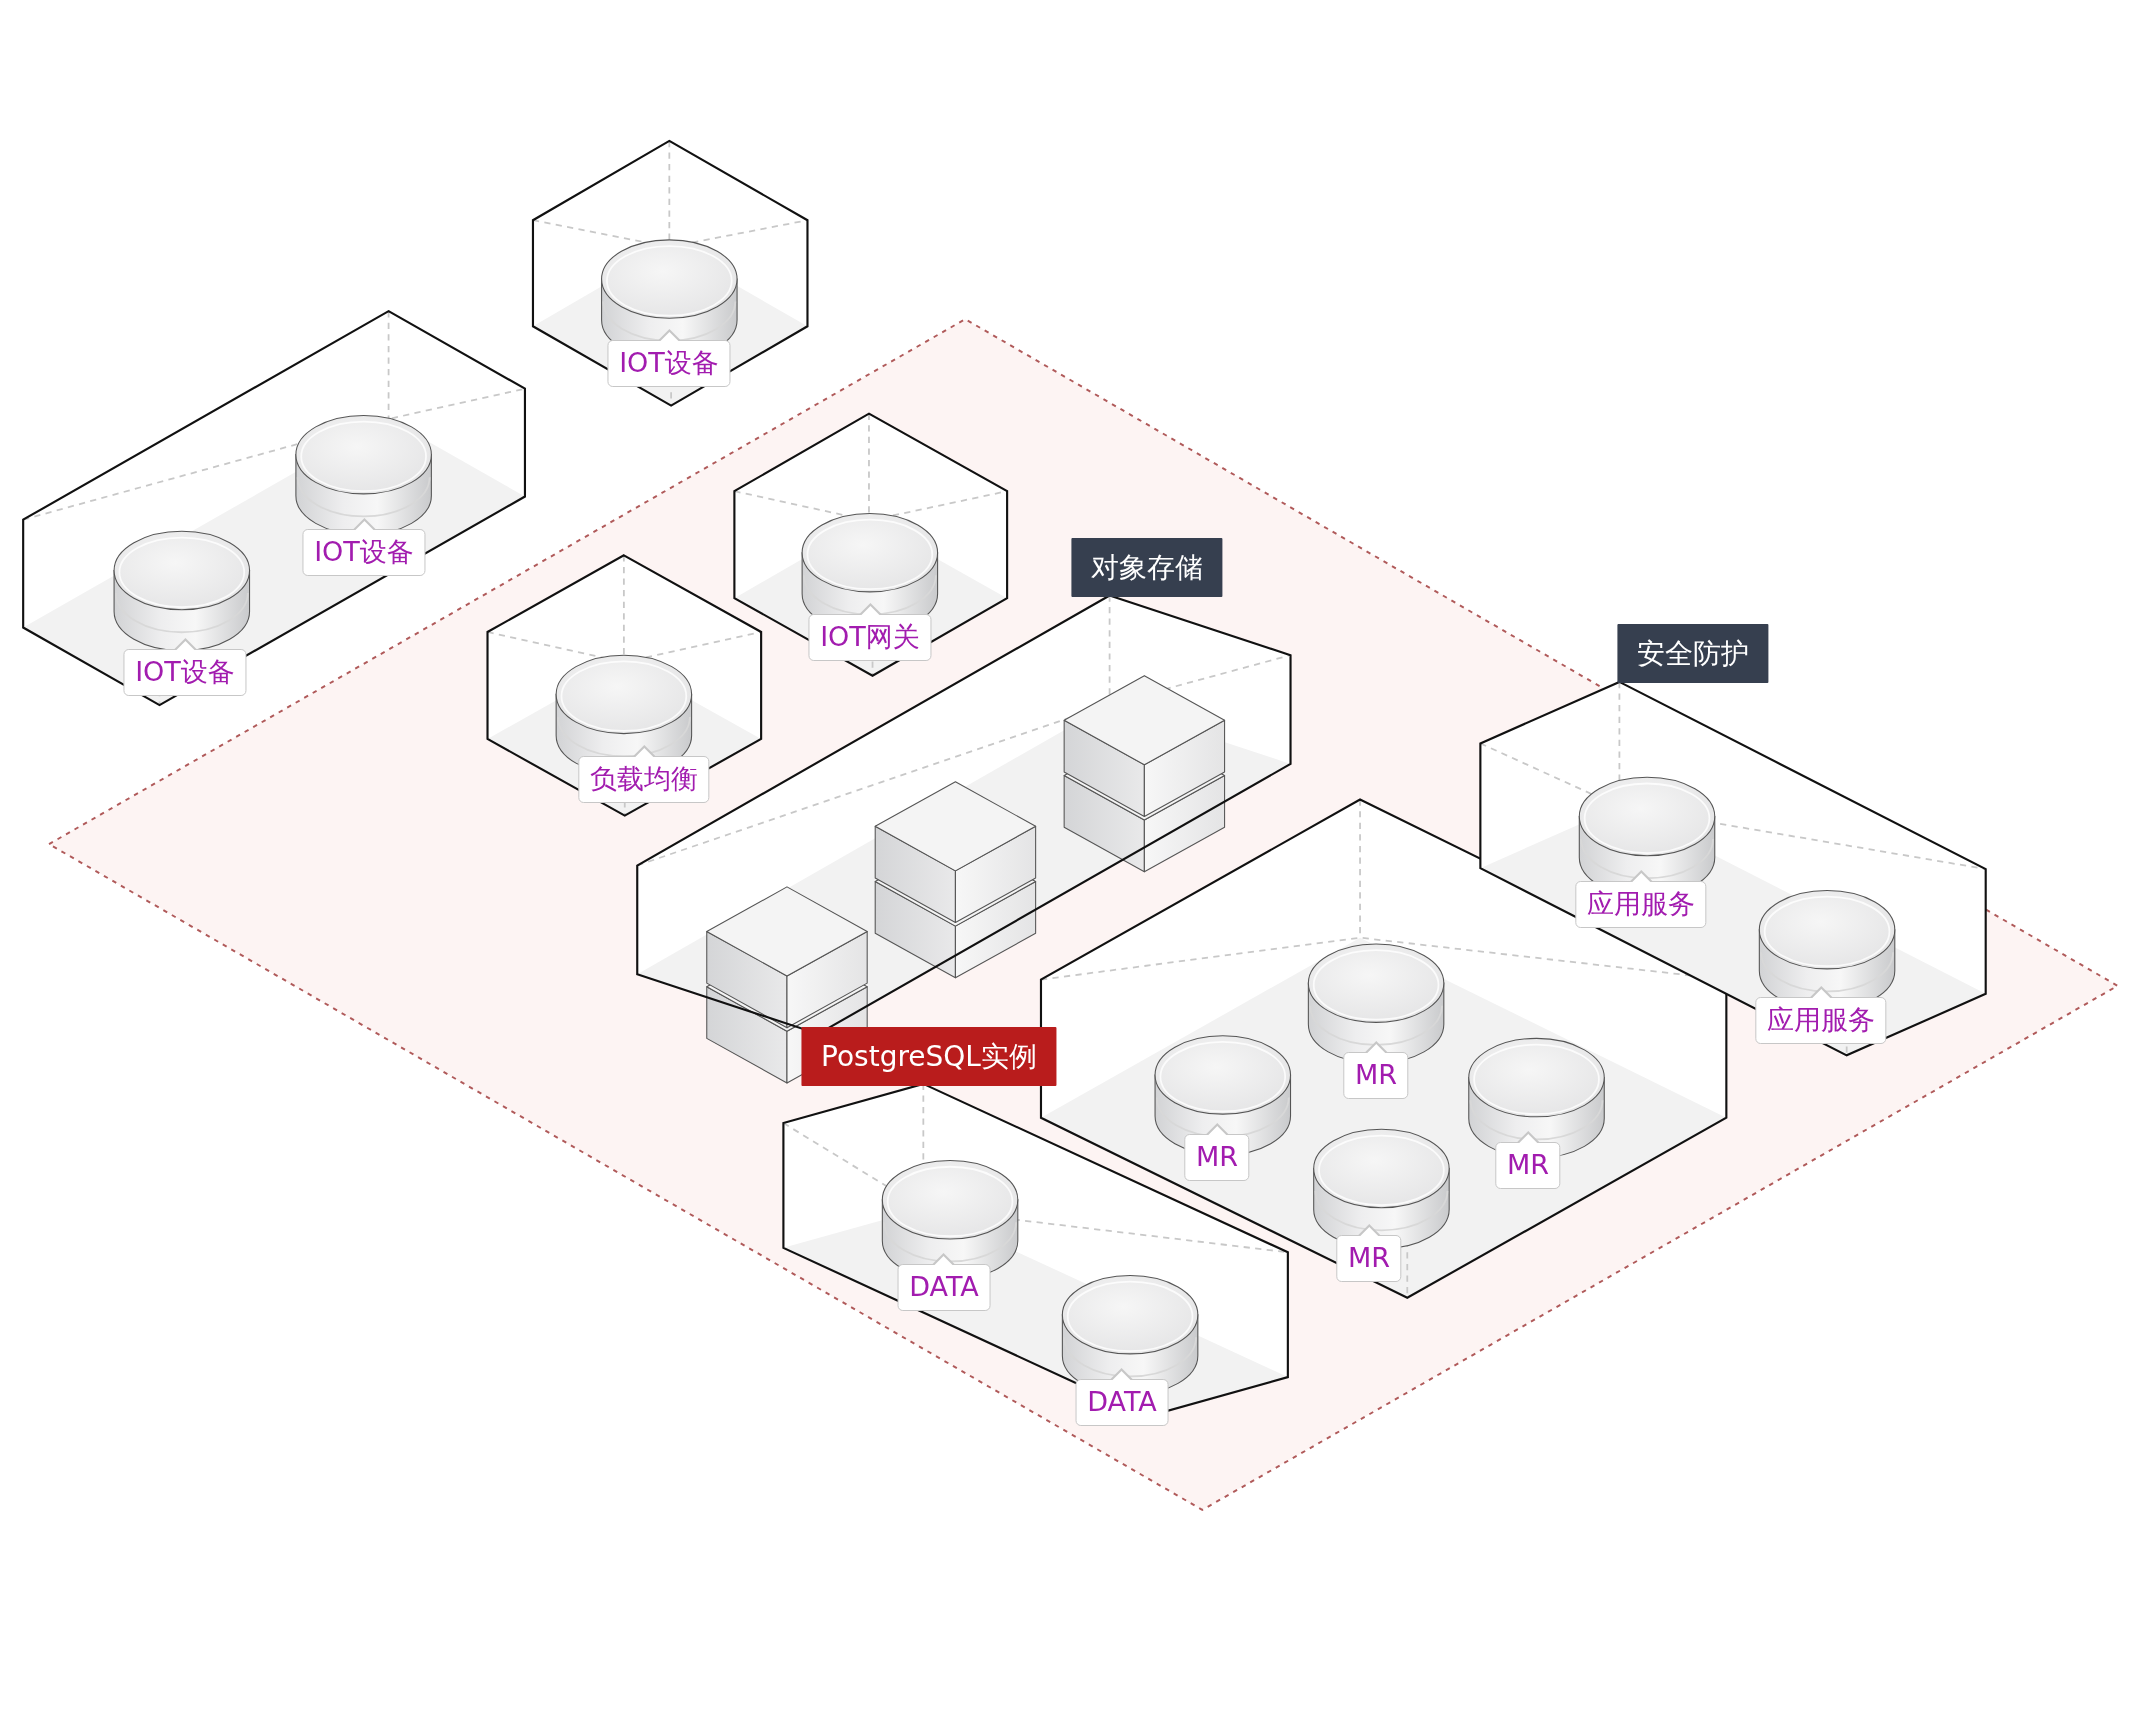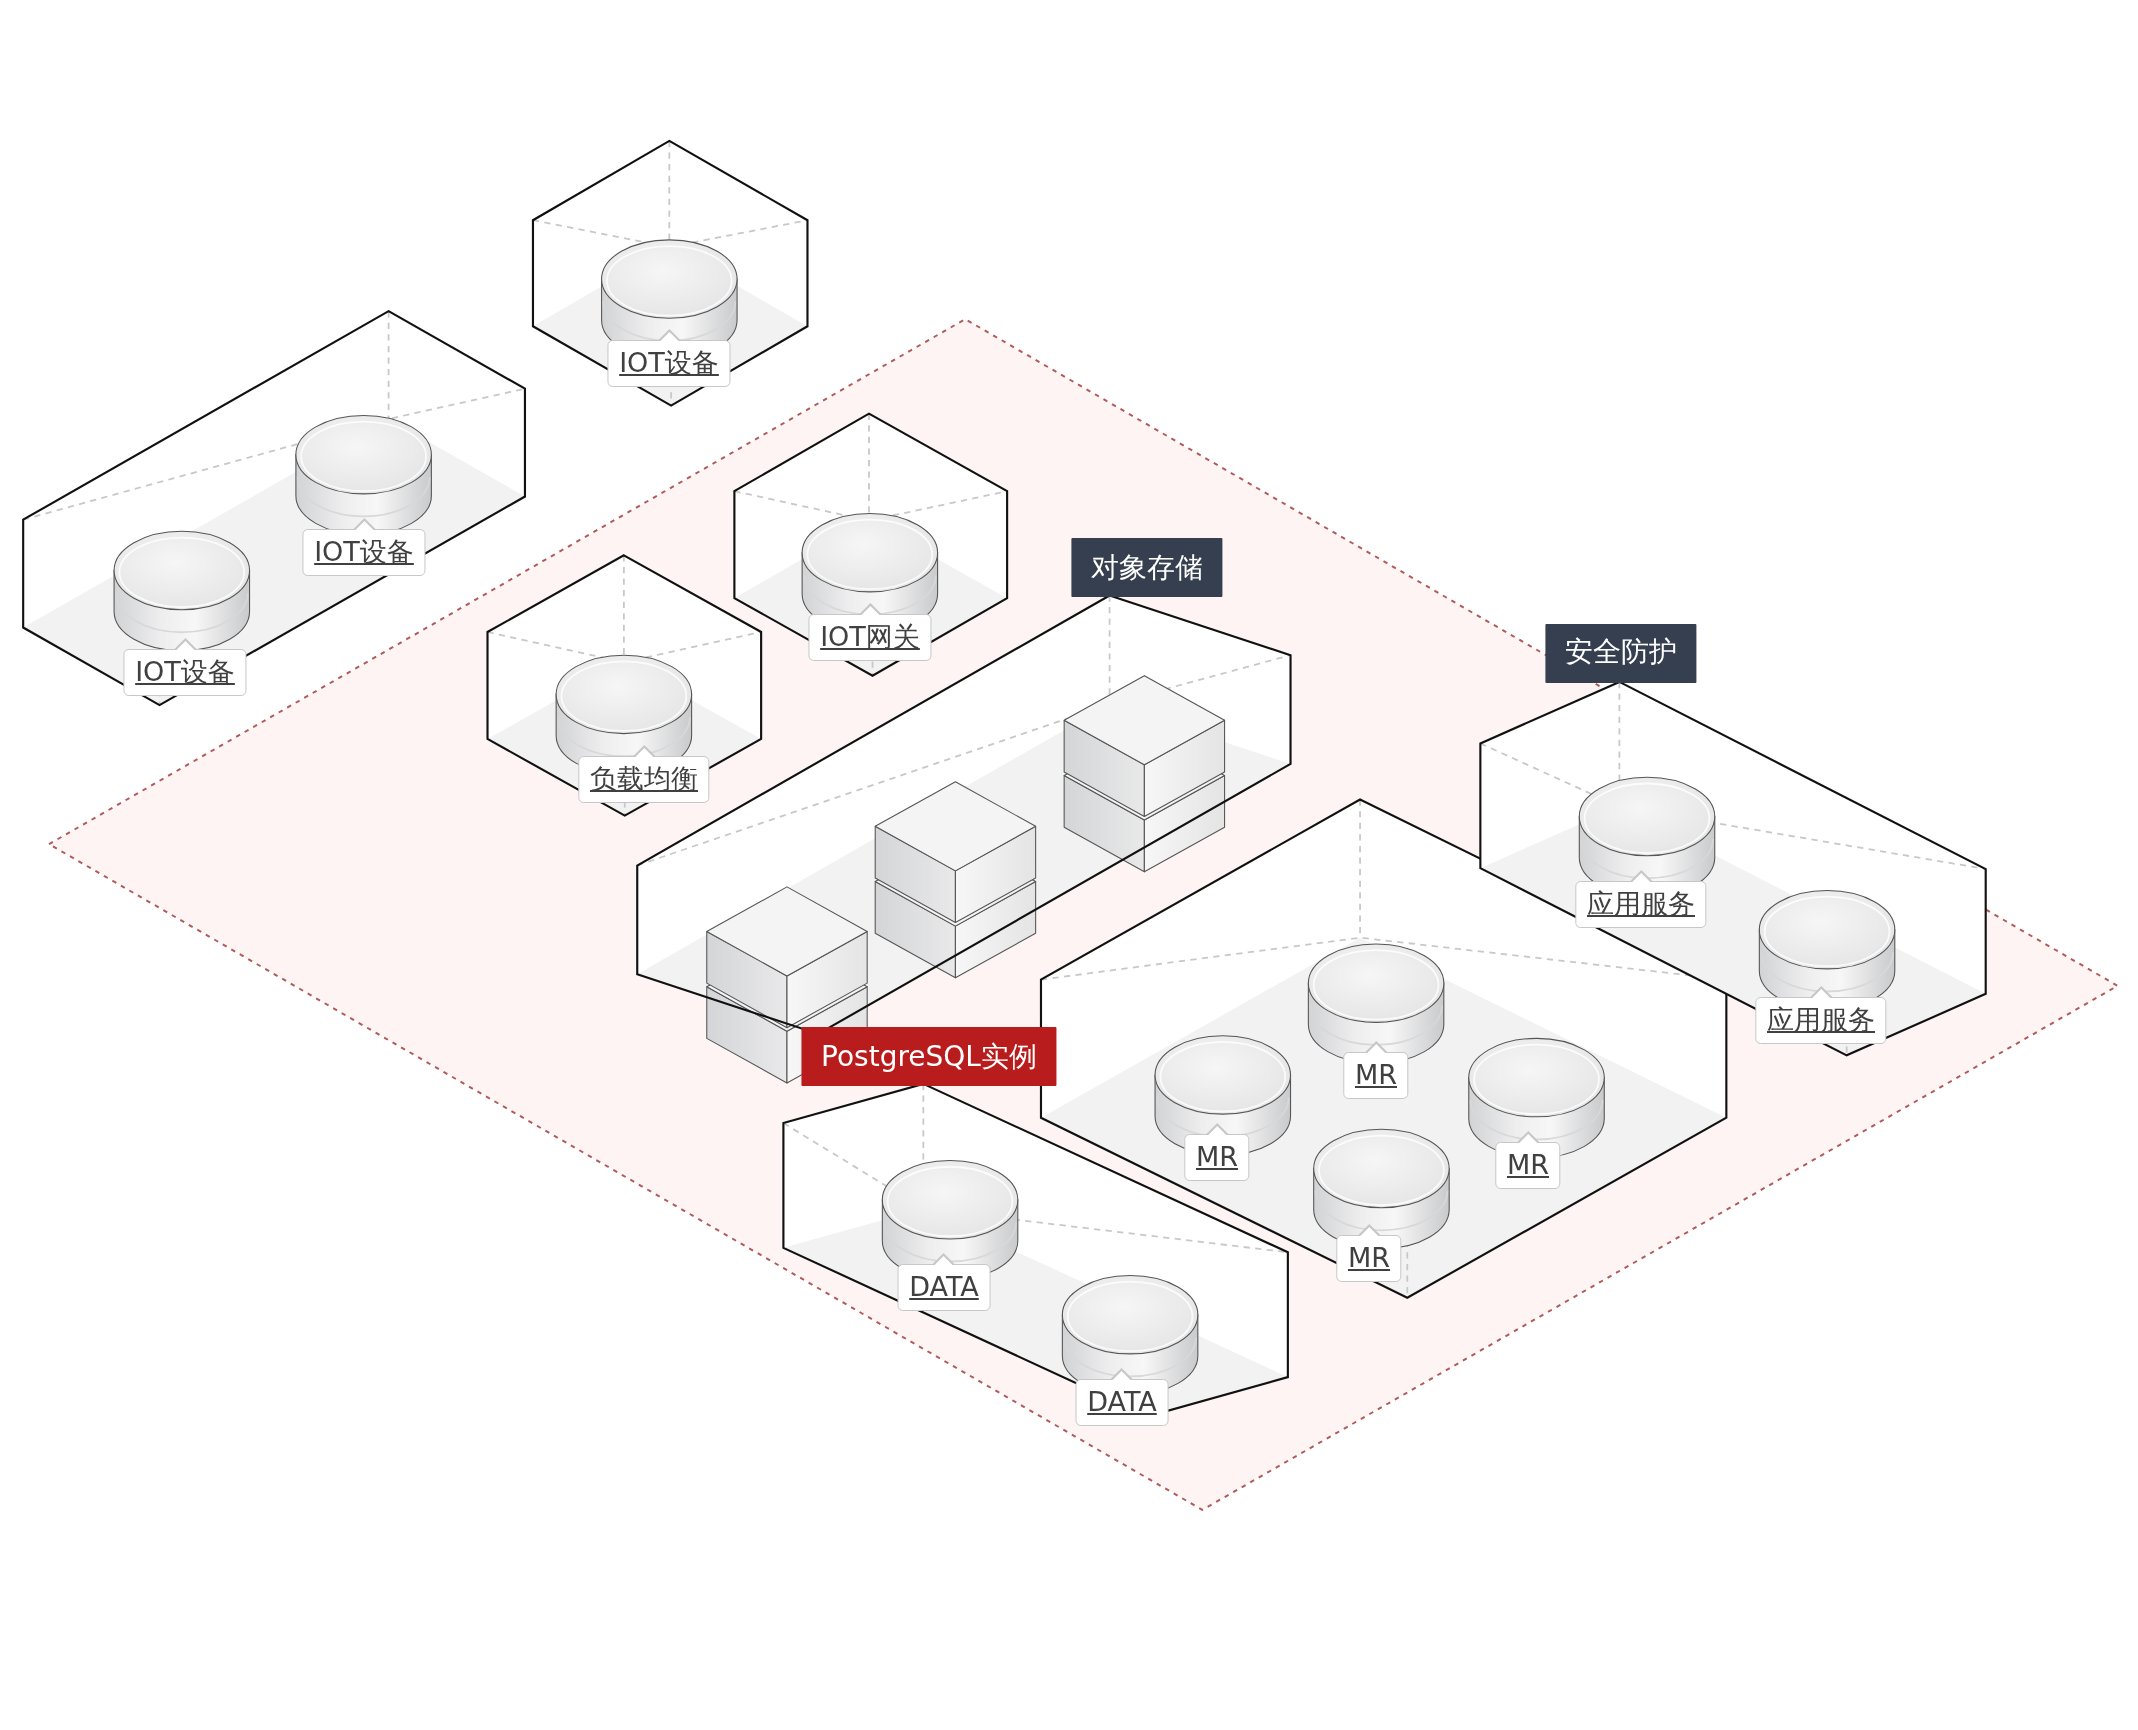--- a/index.html
+++ b/index.html
@@ -1,21 +1,21 @@
 <!DOCTYPE html>
 <html style="font-size:14.3px"><head>
 <meta charset="utf-8">
 <style>
   html, body { margin: 0; padding: 0; background: #ffffff; }
   body { width: 2139px; height: 1731px; position: relative; overflow: hidden;
          font-family: "DejaVu Sans", "Liberation Sans", sans-serif; }
   #stage { position: absolute; left: 0; top: 0; width: 2139px; height: 1731px; }
   .lbl { position: absolute; transform: translate(-50%, 0); background: #fff;
          border: 1.8px solid #c7c7c7; border-radius: 5.3px; padding: 5.3px 10.7px;
-         font-size: 27px; color: #404040; white-space: nowrap; line-height: 34px; text-decoration: underline; }
+         font-size: 27px; color: #a21caf; white-space: nowrap; line-height: 34px; }
   .lbl::before { content: ""; position: absolute; left: 50%; top: -11.6px; width: 0; height: 0;
          border-left: 11.6px solid transparent; border-right: 11.6px solid transparent;
          border-bottom: 11.6px solid #c7c7c7; transform: translateX(-50%); }
   .lbl::after { content: ""; position: absolute; left: 50%; top: -9px; width: 0; height: 0;
          border-left: 9.8px solid transparent; border-right: 9.8px solid transparent;
          border-bottom: 9.8px solid #fff; transform: translateX(-50%); }
   .badge { position: absolute; transform: translate(-50%, 0); background: #363f4f;
          color: #ffffff; border-radius: 1px; padding: 9px 19.6px; font-size: 28px;
          line-height: 41px; white-space: nowrap; }
 </style>
@@ -222,19 +222,19 @@
       <div class="lbl" style="left: 669px; top: 340px;">IOT设备</div>
       <div class="lbl" style="left: 870px; top: 614px;">IOT网关</div>
       <div class="lbl" style="left: 644px; top: 756px;">负载均衡</div>
       <div class="badge" style="left: 1147px; top: 538px; background: rgb(54, 63, 79); color: rgb(255, 255, 255);">对象存储</div>
       <div class="lbl" style="left: 1376px; top: 1052px;">MR</div>
       <div class="lbl" style="left: 1217px; top: 1134px;">MR</div>
       <div class="lbl" style="left: 1528px; top: 1142px;">MR</div>
       <div class="lbl" style="left: 1369px; top: 1235px;">MR</div>
       <div class="lbl" style="left: 1641px; top: 881px;">应用服务</div>
       <div class="lbl" style="left: 1821px; top: 997px;">应用服务</div>
-      <div class="badge" style="left: 1621px; top: 624px; background: rgb(54, 63, 79); color: rgb(255, 255, 255); font-family: Liberation Mono, monospace;">安全防护</div>
+      <div class="badge" style="left: 1693px; top: 624px; background: rgb(54, 63, 79); color: rgb(255, 255, 255);">安全防护</div>
       <div class="lbl" style="left: 944px; top: 1264px;">DATA</div>
       <div class="lbl" style="left: 1122px; top: 1379px;">DATA</div>
       <div class="badge" style="left: 929px; top: 1027px; background: #b91c1c; color: rgb(255, 255, 255);">PostgreSQL实例</div>
     </div>
 </div>
 
 
 </body></html>

